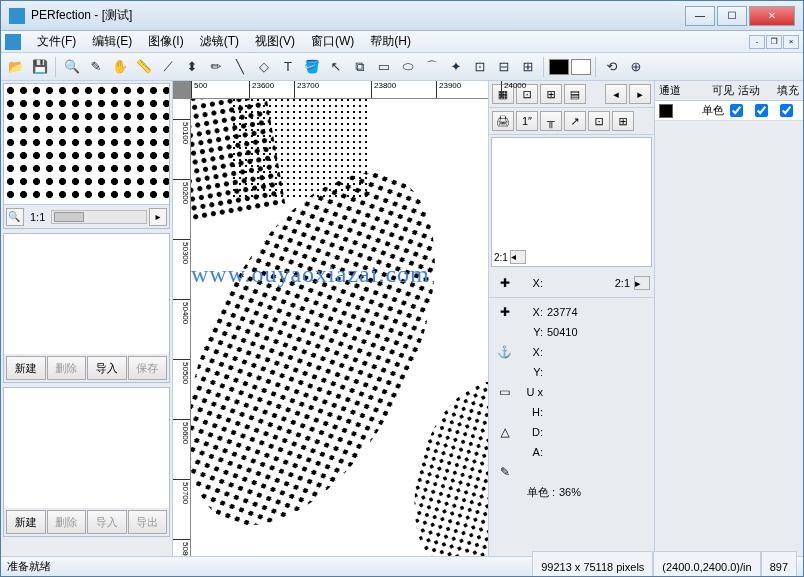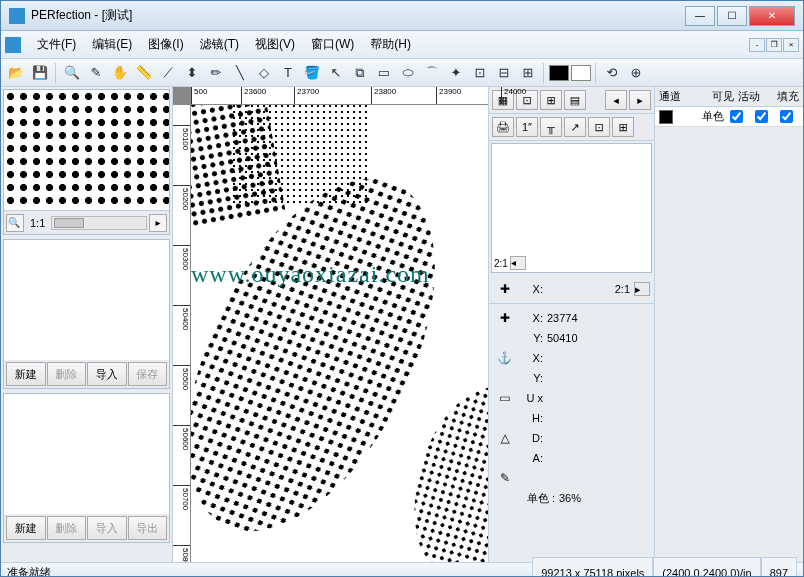--- a/index.html
+++ b/index.html
@@ -5,21 +5,21 @@
 * { box-sizing: border-box; margin: 0; padding: 0; font-family: "Microsoft YaHei", Tahoma, sans-serif; }
 body { width: 804px; height: 577px; background: #fff; overflow: hidden; position: relative; border: 1px solid #4a7fb0; }
 
 .titlebar { height: 30px; background: linear-gradient(#e8f0f8, #d0e0f0); display: flex; align-items: center; padding: 0 8px; border-bottom: 1px solid #a0b8d0; }
 .titlebar .icon { width: 16px; height: 16px; background: #3090d0; margin-right: 6px; }
 .titlebar .title { font-size: 12px; color: #000; flex: 1; }
 .titlebar .winbtns { display: flex; gap: 2px; }
 .titlebar .winbtn { width: 30px; height: 20px; border: 1px solid #8ab; background: linear-gradient(#f0f6fc,#d8e8f4); font-size: 10px; display: flex; align-items: center; justify-content: center; cursor: pointer; }
 .titlebar .winbtn.close { background: linear-gradient(#e88,#d33); color: #fff; width: 46px; }
 
-.menubar { height: 28px; background: linear-gradient(#f4f8fc,#e4ecf4); display: flex; align-items: center; padding: 8px 4px; border-bottom: 1px solid #c0d0e0; font-size: 12px; }
+.menubar { height: 22px; background: linear-gradient(#f4f8fc,#e4ecf4); display: flex; align-items: center; padding: 8px 4px; border-bottom: 1px solid #c0d0e0; font-size: 12px; }
 .menubar .mico { width: 16px; height: 16px; background: #3090d0; margin-right: 8px; }
 .menubar .mitem { padding: 2px 8px; cursor: pointer; }
 .menubar .mdibtns { margin-left: auto; display: flex; gap: 1px; }
 .menubar .mdibtn { width: 16px; height: 14px; border: 1px solid #a0b8d0; background: #e8f0f8; font-size: 8px; display: flex; align-items: center; justify-content: center; cursor: pointer; }
 
 .toolbar { height: 28px; background: linear-gradient(#f4f8fc,#e0e8f0); border-bottom: 1px solid #c0d0e0; display: flex; align-items: center; padding: 2px 4px; gap: 2px; }
 .tbtn { width: 22px; height: 22px; border: 1px solid transparent; display: flex; align-items: center; justify-content: center; cursor: pointer; font-size: 13px; color: #234; }
 .tsep { width: 2px; height: 20px; border-left: 1px solid #bcd; margin: 0 2px; }
 .swatch { width: 20px; height: 16px; border: 1px solid #888; }
 .swatch.black { background: #000; }
@@ -50,21 +50,21 @@
 .ruler-v .tick { position: absolute; left: 0; border-top: 1px solid #333; width: 100%; writing-mode: vertical-rl; padding-top: 2px; }
 .canvas { flex: 1; background: #fff; position: relative; overflow: hidden; }
 .halftone-main { position: absolute; inset: -20px; }
 .ht-shape { position: absolute; background-image: radial-gradient(circle, #000 35%, transparent 37%); }
 .ht1 { left: -40px; top: -40px; width: 140px; height: 180px; background-size: 9px 9px; transform: rotate(-10deg); }
 .ht2 { left: 60px; top: 0; width: 140px; height: 120px; background-image: radial-gradient(circle, #000 20%, transparent 22%); background-size: 6px 6px; }
 .ht3 { left: 40px; top: 80px; width: 200px; height: 380px; background-size: 10px 10px; transform: rotate(20deg) skew(-5deg); border-radius: 50%; }
 .ht4 { right: -30px; top: 300px; width: 120px; height: 200px; background-size: 8px 8px; transform: rotate(15deg); border-radius: 50% 0 0 50%; }
 .ht5 { left: 160px; top: 10px; width: 100px; height: 60px; background-image: radial-gradient(circle, #000 15%, transparent 17%); background-size: 4px 4px; transform: rotate(30deg); }
 
-.watermark { position: absolute; top: 260px; left: 190px; color: #0f766e; font-size: 24px; font-family: "Times New Roman", serif; z-index: 10; pointer-events: none; letter-spacing: 1px; }
+.watermark { position: absolute; top: 260px; left: 190px; color: #3b82f6; font-size: 24px; font-family: "Times New Roman", serif; z-index: 10; pointer-events: none; letter-spacing: 1px; }
 
 .rightcol { width: 315px; background: #e8ecf0; border-left: 1px solid #c0d0e0; display: flex; }
 .midright { width: 166px; border-right: 1px solid #c0d0e0; display: flex; flex-direction: column; }
 .farright { flex: 1; display: flex; flex-direction: column; }
 
 .iconrow { display: flex; gap: 2px; padding: 3px; border-bottom: 1px solid #c0d0e0; }
 .iconrow .ib { width: 22px; height: 20px; border: 1px solid #aaa; background: linear-gradient(#f8f8f8,#e8e8e8); font-size: 11px; display: flex; align-items: center; justify-content: center; cursor: pointer; }
 
 .preview { background: #fff; border: 1px solid #b0c0d0; margin: 2px; height: 130px; position: relative; }
 .preview-ctrl { position: absolute; bottom: 2px; left: 2px; display: flex; align-items: center; gap: 2px; font-size: 10px; }
@@ -180,21 +180,21 @@
         <button class="pb" disabled="">删除</button>
         <button class="pb" disabled="">导入</button>
         <button class="pb" disabled="">导出</button>
       </div>
     </div>
   </div>
 
   <div class="canvaswrap">
     <div class="ruler-h">
       <div class="tick" style="left:0px">500</div>
-      <div class="tick" style="left:50px">23600</div>
+      <div class="tick" style="left:58px">23600</div>
       <div class="tick" style="left:103px">23700</div>
       <div class="tick" style="left:180px">23800</div>
       <div class="tick" style="left:245px">23900</div>
       <div class="tick" style="left:310px">24000</div>
     </div>
     <div class="canvas-row">
       <div class="ruler-v">
         <div class="tick" style="top:20px">50100</div>
         <div class="tick" style="top:80px">50200</div>
         <div class="tick" style="top:140px">50300</div>

